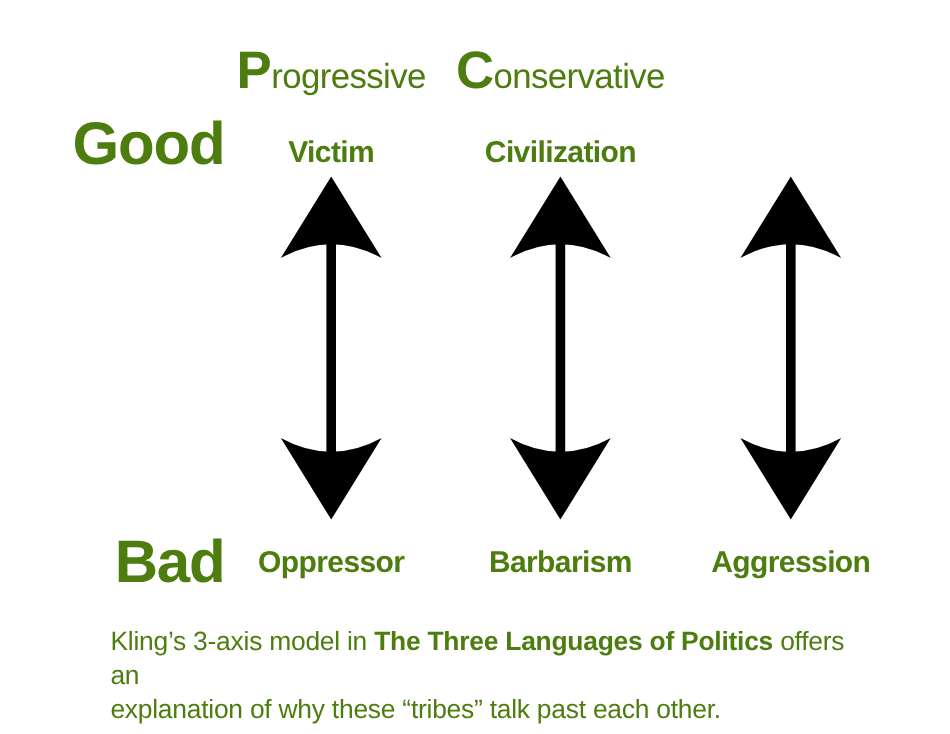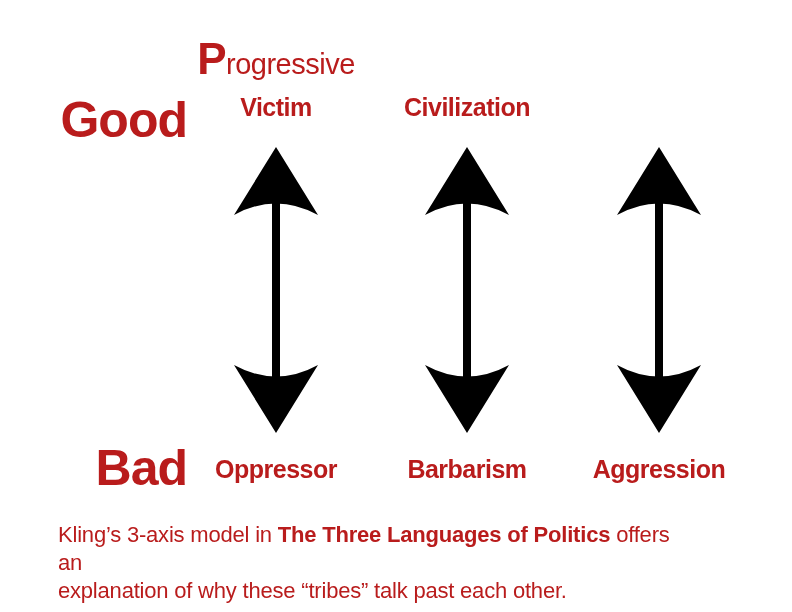--- a/index.html
+++ b/index.html
@@ -1,21 +1,21 @@
 <!DOCTYPE html>
 <html><head>
 <meta charset="utf-8">
 <style>
   html, body { margin: 0; padding: 0; background: #ffffff; }
   .canvas {
     position: relative;
     width: 792px;
     height: 612px;
     background: #ffffff;
-    color: #b91c1c;
+    color: #4d7c0f;
     font-family: "Liberation Sans", "DejaVu Sans", sans-serif;
     overflow: hidden;
   }
   .axis-title {
     position: absolute;
     top: 37px;
     width: 240px;
     text-align: center;
     font-size: 29px;
     letter-spacing: -0.5px;
@@ -41,31 +41,31 @@
   .pole-label {
     position: absolute;
     width: 240px;
     text-align: center;
     font-size: 25px;
     font-weight: bold;
     letter-spacing: -0.5px;
     line-height: 1;
     white-space: nowrap;
   }
-  .pole-top    { top: 95px; }
+  .pole-top    { top: 115px; }
   .pole-bottom { top: 457px; }
   .axis-arrow {
     position: absolute;
     top: 145px;
     width: 88px;
     height: 290px;
   }
   .caption {
     position: absolute;
-    left: 58px;
+    left: 92px;
     top: 521px;
     width: 640px;
     font-size: 22px;
     line-height: 28px;
     letter-spacing: -0.2px;
   }
   .caption b { font-weight: bold; }
   
   .colpos-0 { left: 156px; }
   .colpos-1 { left: 347px; }
@@ -73,20 +73,21 @@
   .arrowpos-0 { left: 232px; }
   .arrowpos-1 { left: 423px; }
   .arrowpos-2 { left: 615px; }
 </style>
 </head>
 <body>
 
 <div class="canvas">
 
   <div class="axis-title colpos-0"><span class="cap">P</span><span>rogressive</span></div>
+  <div class="axis-title colpos-1"><span class="cap">C</span><span>onservative</span></div>
 
   <div class="scale-label scale-good">Good</div>
   <div class="scale-label scale-bad">Bad</div>
 
   <div class="pole-label pole-top colpos-0">Victim</div>
   <div class="pole-label pole-top colpos-1">Civilization</div>
 
   <svg class="axis-arrow arrowpos-0" viewBox="0 0 88 290" xmlns="http://www.w3.org/2000/svg" aria-hidden="true">
     <path d="M44,2 L86,70 Q44,47 2,70 Z" fill="#000000"></path>
     <rect x="40" y="56" width="8" height="178" fill="#000000"></rect>

